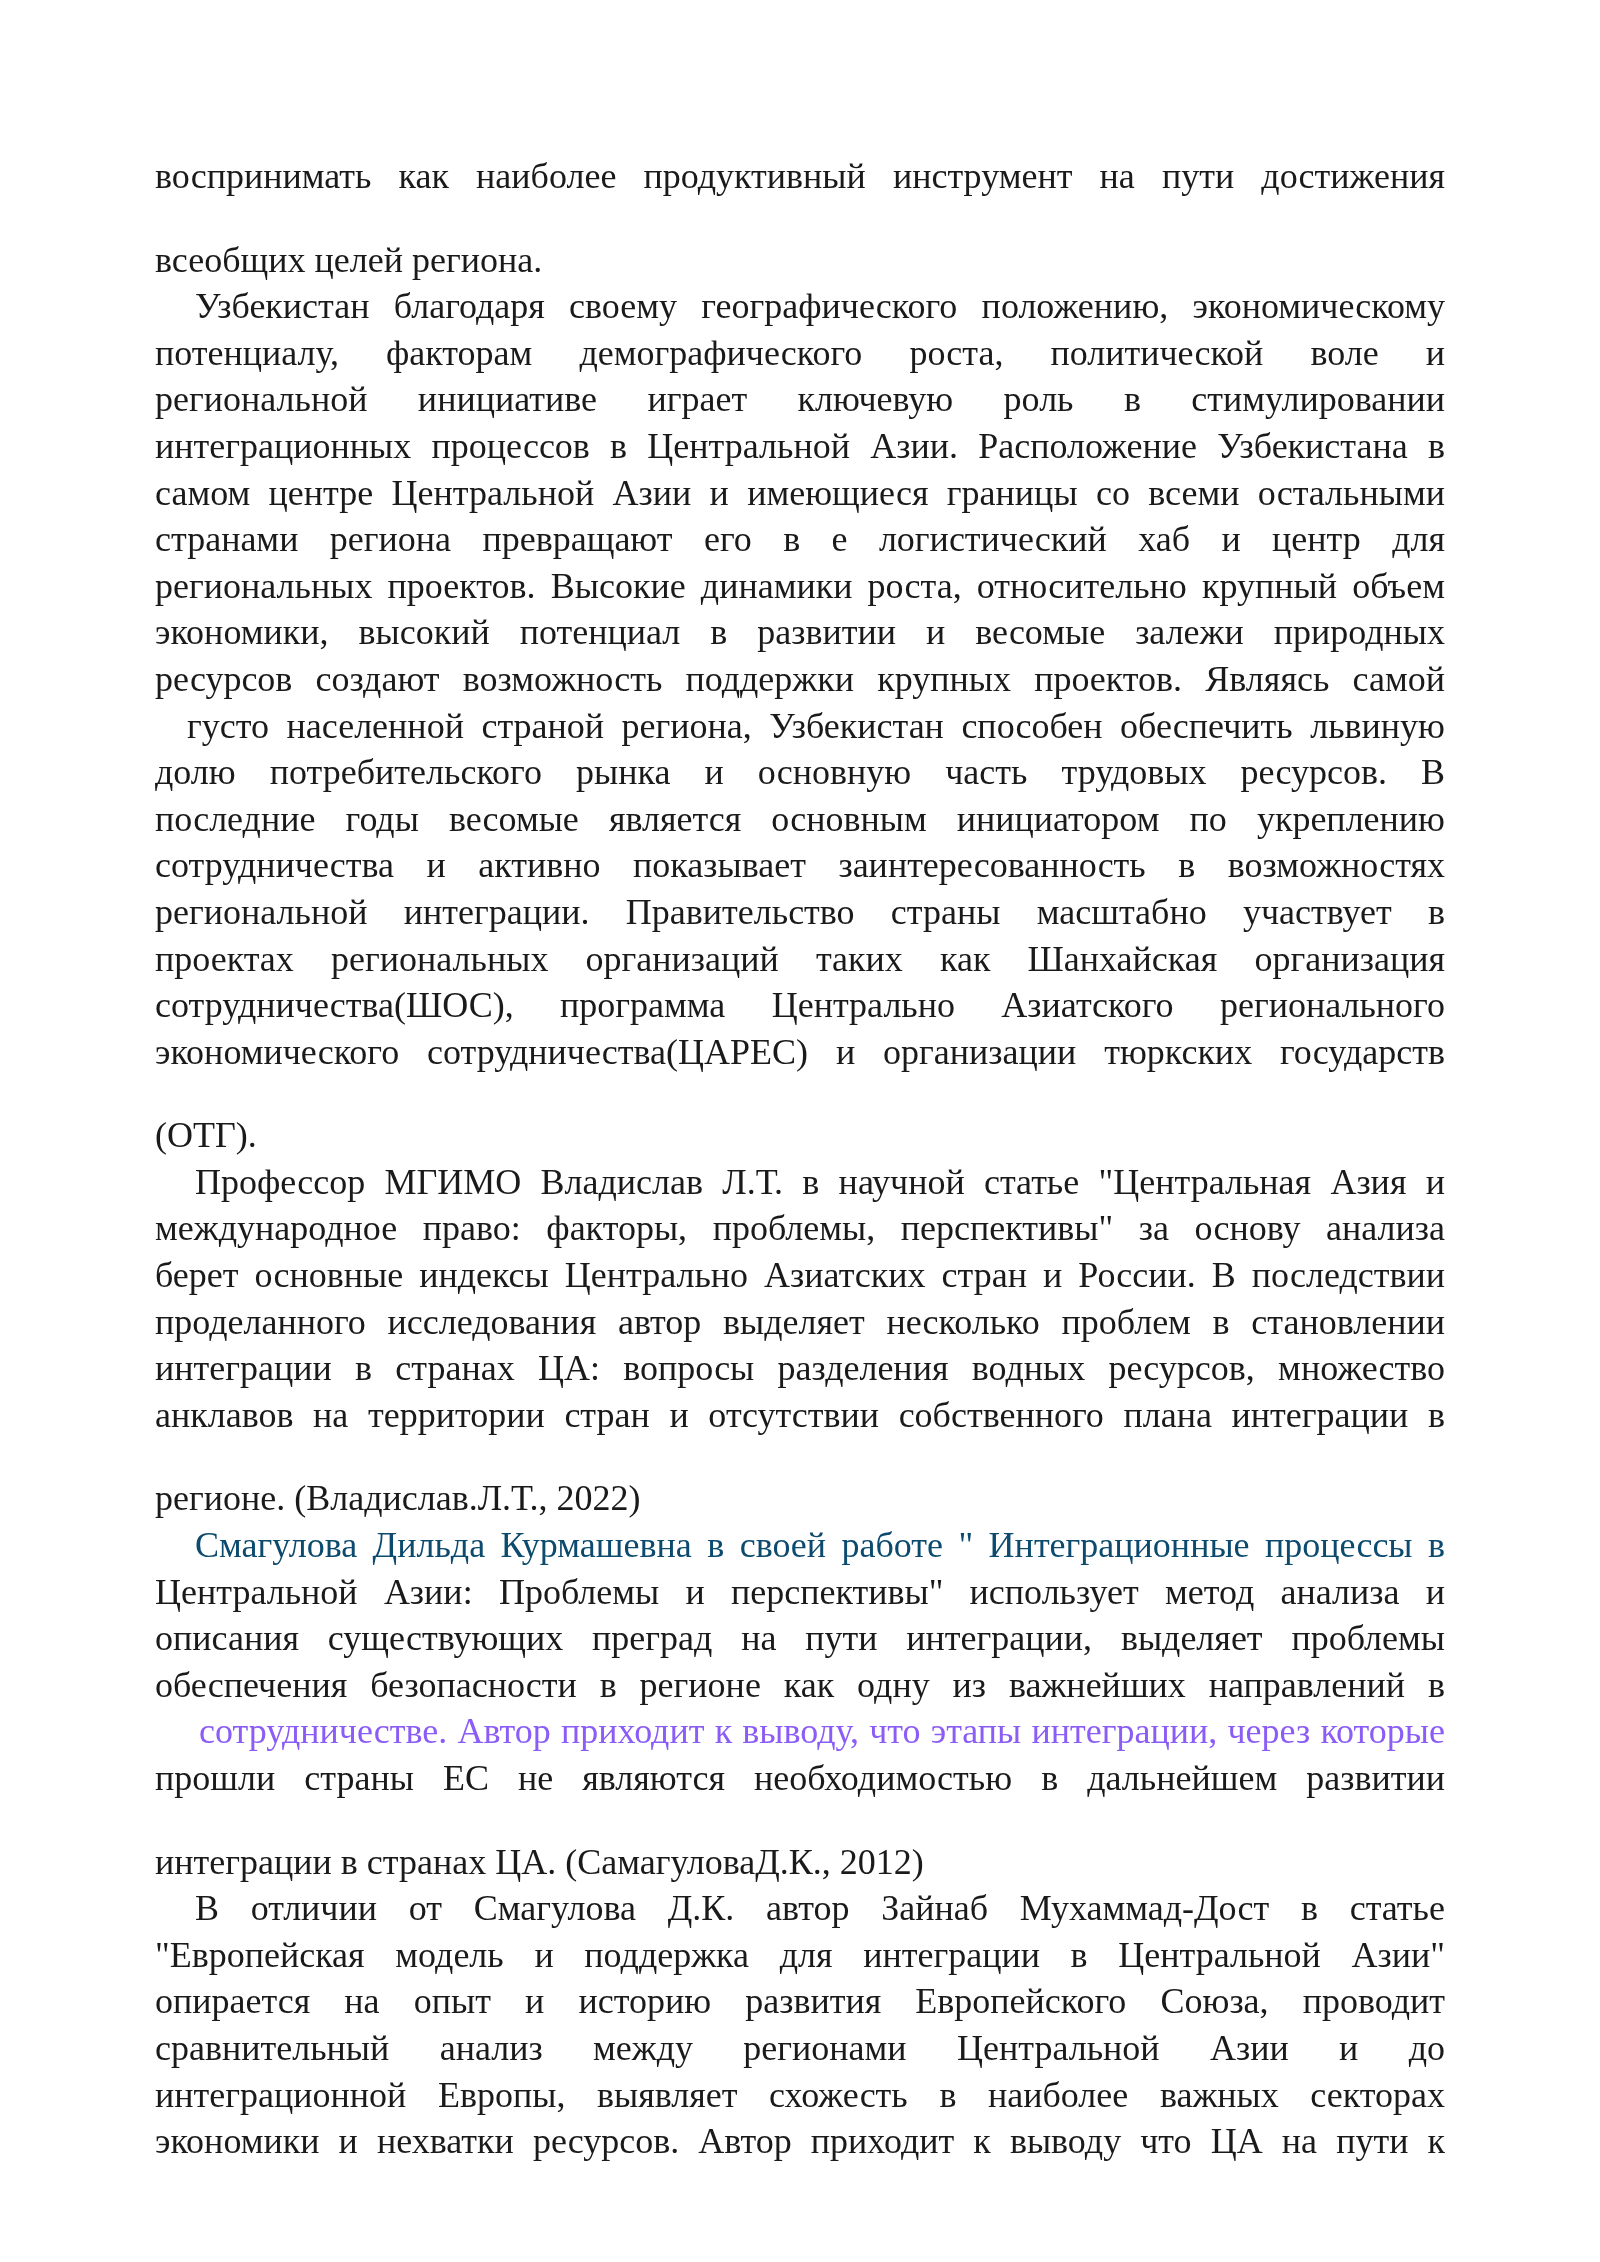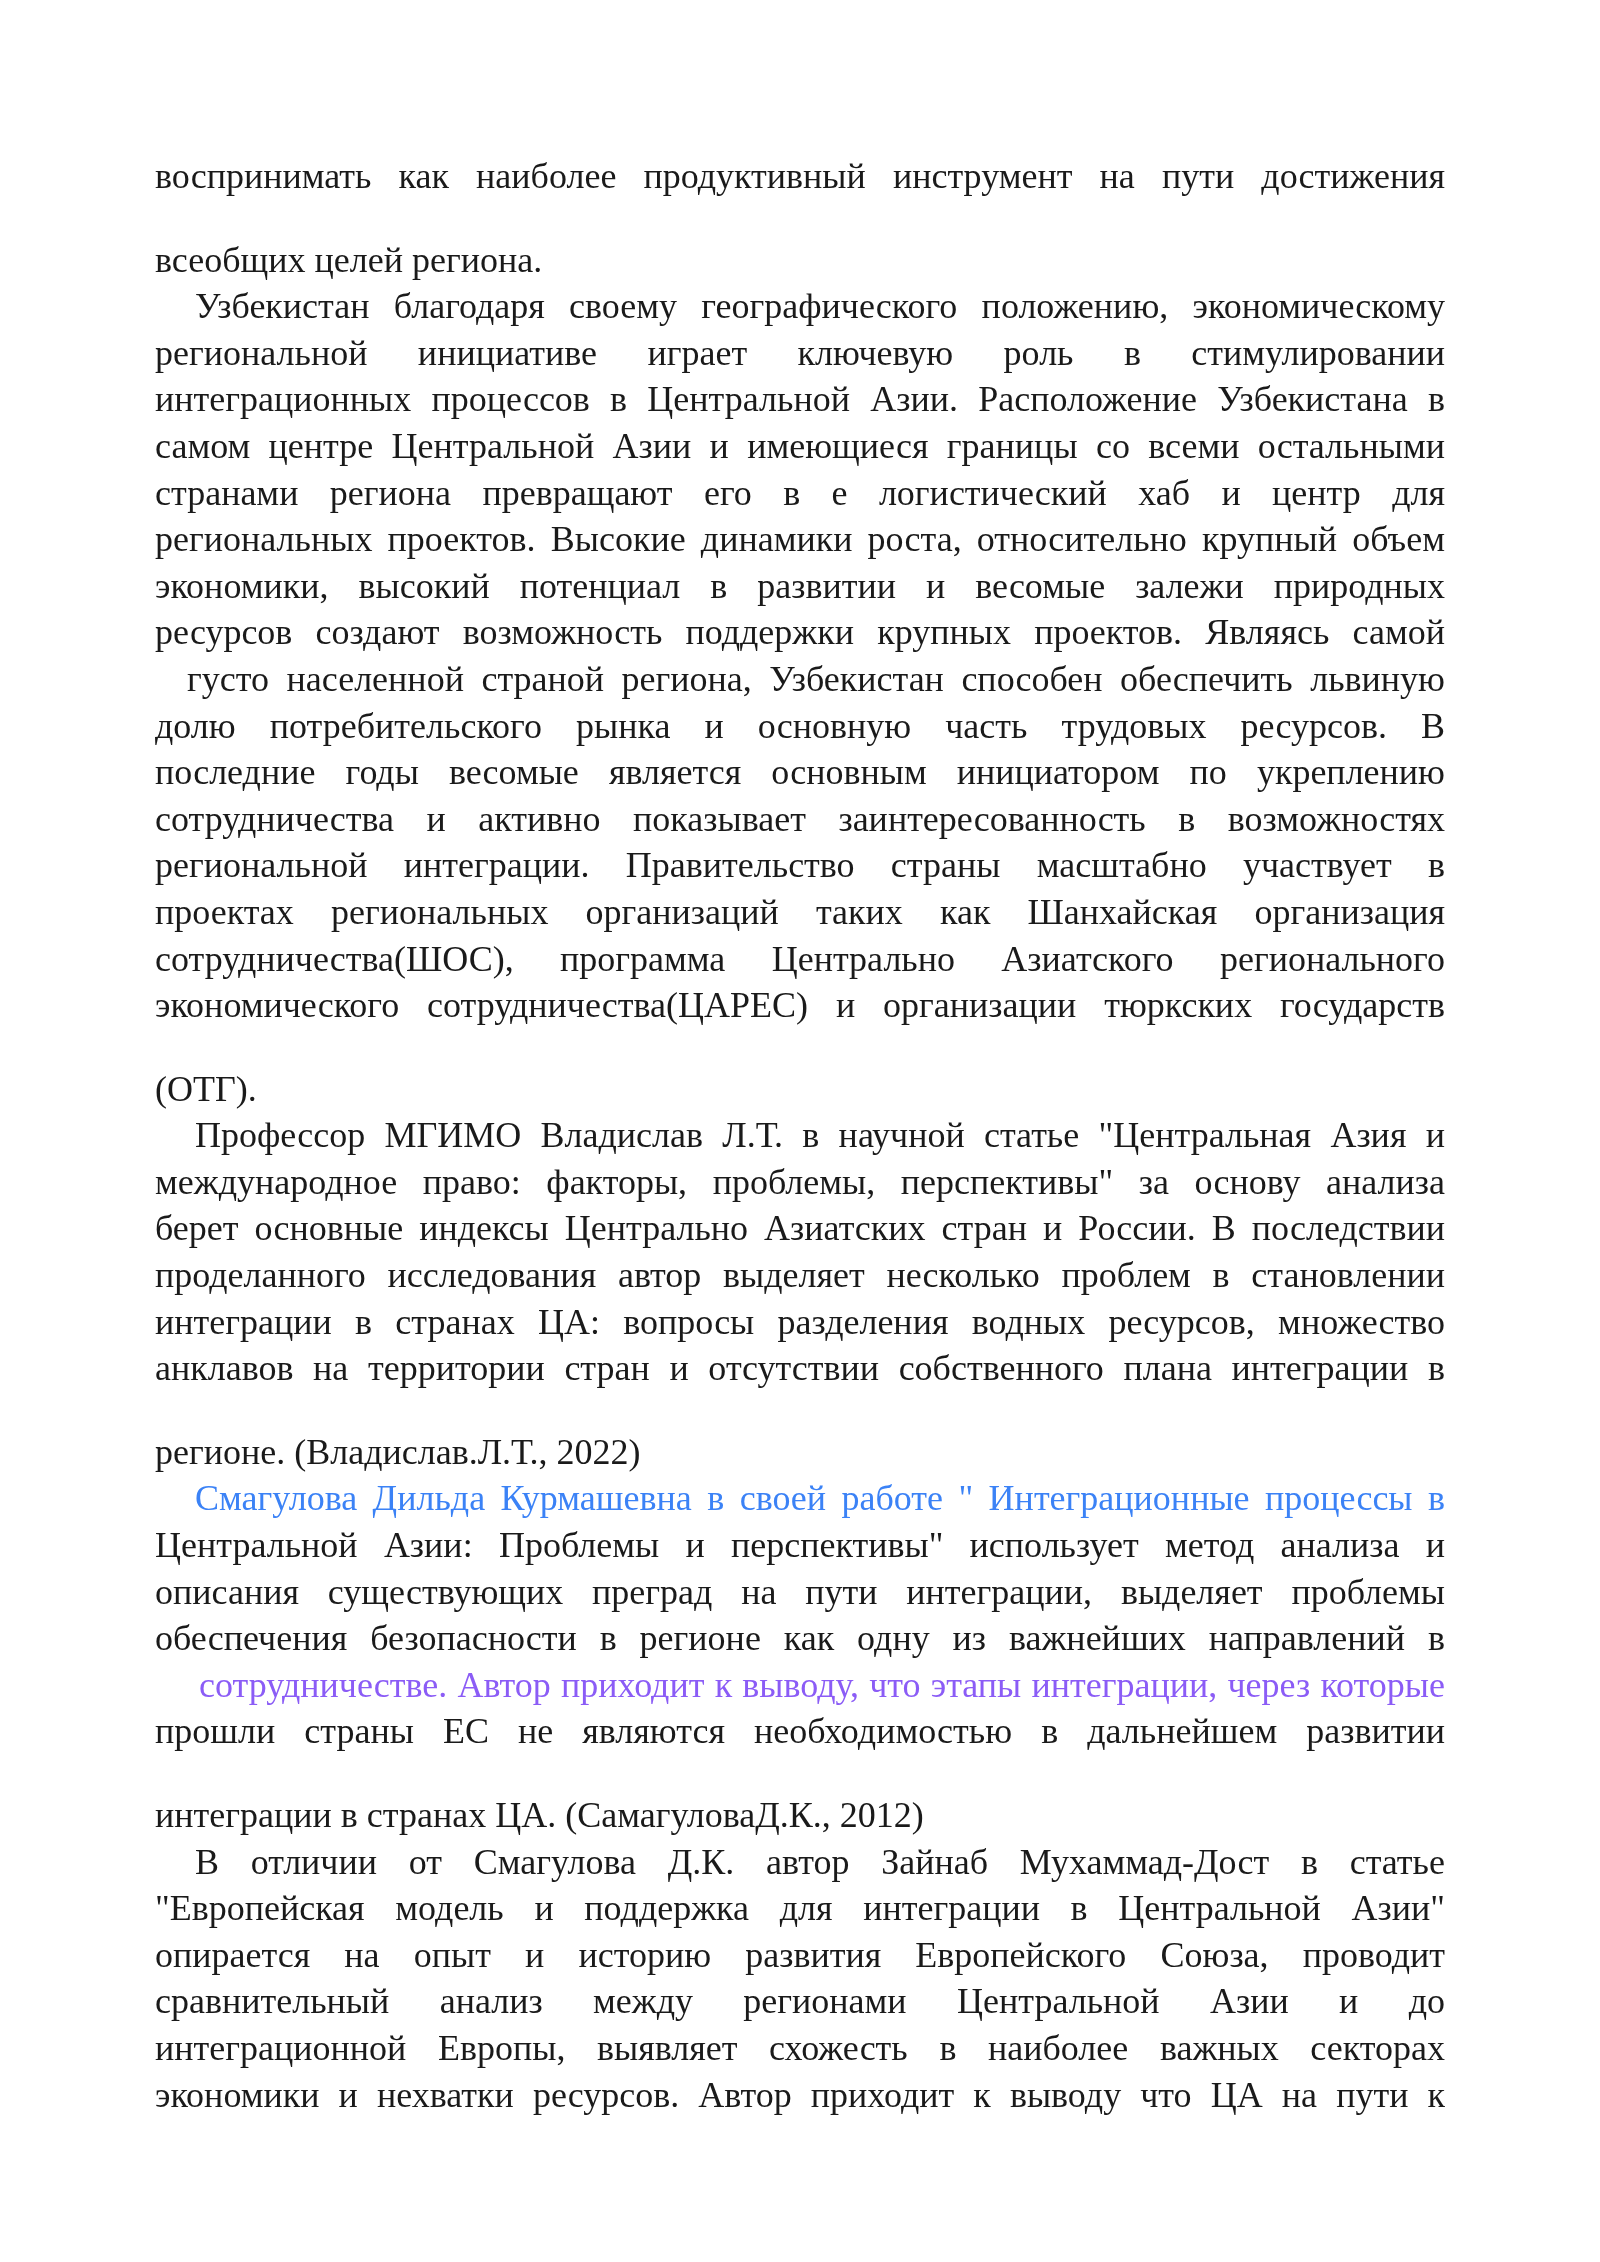--- a/index.html
+++ b/index.html
@@ -46,20 +46,21 @@
   }
 </style>
 </head>
 <body>
 
 <div class="page" style="background: rgb(255, 255, 255);">
   <div class="text-area">
       <div class="line" style="color: rgb(26, 26, 26);">воспринимать как наиболее продуктивный инструмент на пути достижения</div>
       <div class="line last" style="color: rgb(26, 26, 26);">всеобщих целей региона.</div>
       <div class="line indent" style="color: rgb(26, 26, 26);">Узбекистан благодаря своему географического положению, экономическому</div>
+      <div class="line" style="color: rgb(26, 26, 26);">потенциалу, факторам демографического роста, политической воле и</div>
       <div class="line" style="color: rgb(26, 26, 26);">региональной инициативе играет ключевую роль в стимулировании</div>
       <div class="line" style="color: rgb(26, 26, 26);">интеграционных процессов в Центральной Азии. Расположение Узбекистана в</div>
       <div class="line" style="color: rgb(26, 26, 26);">самом центре Центральной Азии и имеющиеся границы со всеми остальными</div>
       <div class="line" style="color: rgb(26, 26, 26);">странами региона превращают его в е логистический хаб и центр для</div>
       <div class="line" style="color: rgb(26, 26, 26);">региональных проектов. Высокие динамики роста, относительно крупный объем</div>
       <div class="line" style="color: rgb(26, 26, 26);">экономики, высокий потенциал в развитии и весомые залежи природных</div>
       <div class="line" style="color: rgb(26, 26, 26);">ресурсов создают возможность поддержки крупных проектов. Являясь самой</div>
       <div class="line" style="color: rgb(26, 26, 26); margin-left: 32px;">густо населенной страной региона, Узбекистан способен обеспечить львиную</div>
       <div class="line" style="color: rgb(26, 26, 26);">долю потребительского рынка и основную часть трудовых ресурсов. В</div>
       <div class="line" style="color: rgb(26, 26, 26);">последние годы весомые является основным инициатором по укреплению</div>
@@ -69,21 +70,21 @@
       <div class="line" style="color: rgb(26, 26, 26);">сотрудничества(ШОС), программа Центрально Азиатского регионального</div>
       <div class="line" style="color: rgb(26, 26, 26);">экономического сотрудничества(ЦАРЕС) и организации тюркских государств</div>
       <div class="line last" style="color: rgb(26, 26, 26);">(ОТГ).</div>
       <div class="line indent" style="color: rgb(26, 26, 26);">Профессор МГИМО Владислав Л.Т. в научной статье "Центральная Азия и</div>
       <div class="line" style="color: rgb(26, 26, 26);">международное право: факторы, проблемы, перспективы" за основу анализа</div>
       <div class="line" style="color: rgb(26, 26, 26);">берет основные индексы Центрально Азиатских стран и России. В последствии</div>
       <div class="line" style="color: rgb(26, 26, 26);">проделанного исследования автор выделяет несколько проблем в становлении</div>
       <div class="line" style="color: rgb(26, 26, 26);">интеграции в странах ЦА: вопросы разделения водных ресурсов, множество</div>
       <div class="line" style="color: rgb(26, 26, 26);">анклавов на территории стран и отсутствии собственного плана интеграции в</div>
       <div class="line last" style="color: rgb(26, 26, 26);">регионе. (Владислав.Л.Т., 2022)</div>
-      <div class="line indent" style="color: #3b82f6;">Смагулова Дильда Курмашевна в своей работе " Интеграционные процессы в</div>
+      <div class="line indent" style="color: #0c4a6e;">Смагулова Дильда Курмашевна в своей работе " Интеграционные процессы в</div>
       <div class="line" style="color: rgb(26, 26, 26);">Центральной Азии: Проблемы и перспективы" использует метод анализа и</div>
       <div class="line" style="color: rgb(26, 26, 26);">описания существующих преград на пути интеграции, выделяет проблемы</div>
       <div class="line" style="color: rgb(26, 26, 26);">обеспечения безопасности в регионе как одну из важнейших направлений в</div>
       <div class="line" style="color: #8b5cf6; margin-left: 44px;">сотрудничестве. Автор приходит к выводу, что этапы интеграции, через которые</div>
       <div class="line" style="color: rgb(26, 26, 26);">прошли страны ЕС не являются необходимостью в дальнейшем развитии</div>
       <div class="line last" style="color: rgb(26, 26, 26);">интеграции в странах ЦА. (СамагуловаД.К., 2012)</div>
       <div class="line indent" style="color: rgb(26, 26, 26);">В отличии от Смагулова Д.К. автор Зайнаб Мухаммад-Дост в статье</div>
       <div class="line" style="color: rgb(26, 26, 26);">"Европейская модель и поддержка для интеграции в Центральной Азии"</div>
       <div class="line" style="color: rgb(26, 26, 26);">опирается на опыт и историю развития Европейского Союза, проводит</div>
       <div class="line" style="color: rgb(26, 26, 26);">сравнительный анализ между регионами Центральной Азии и до</div>

